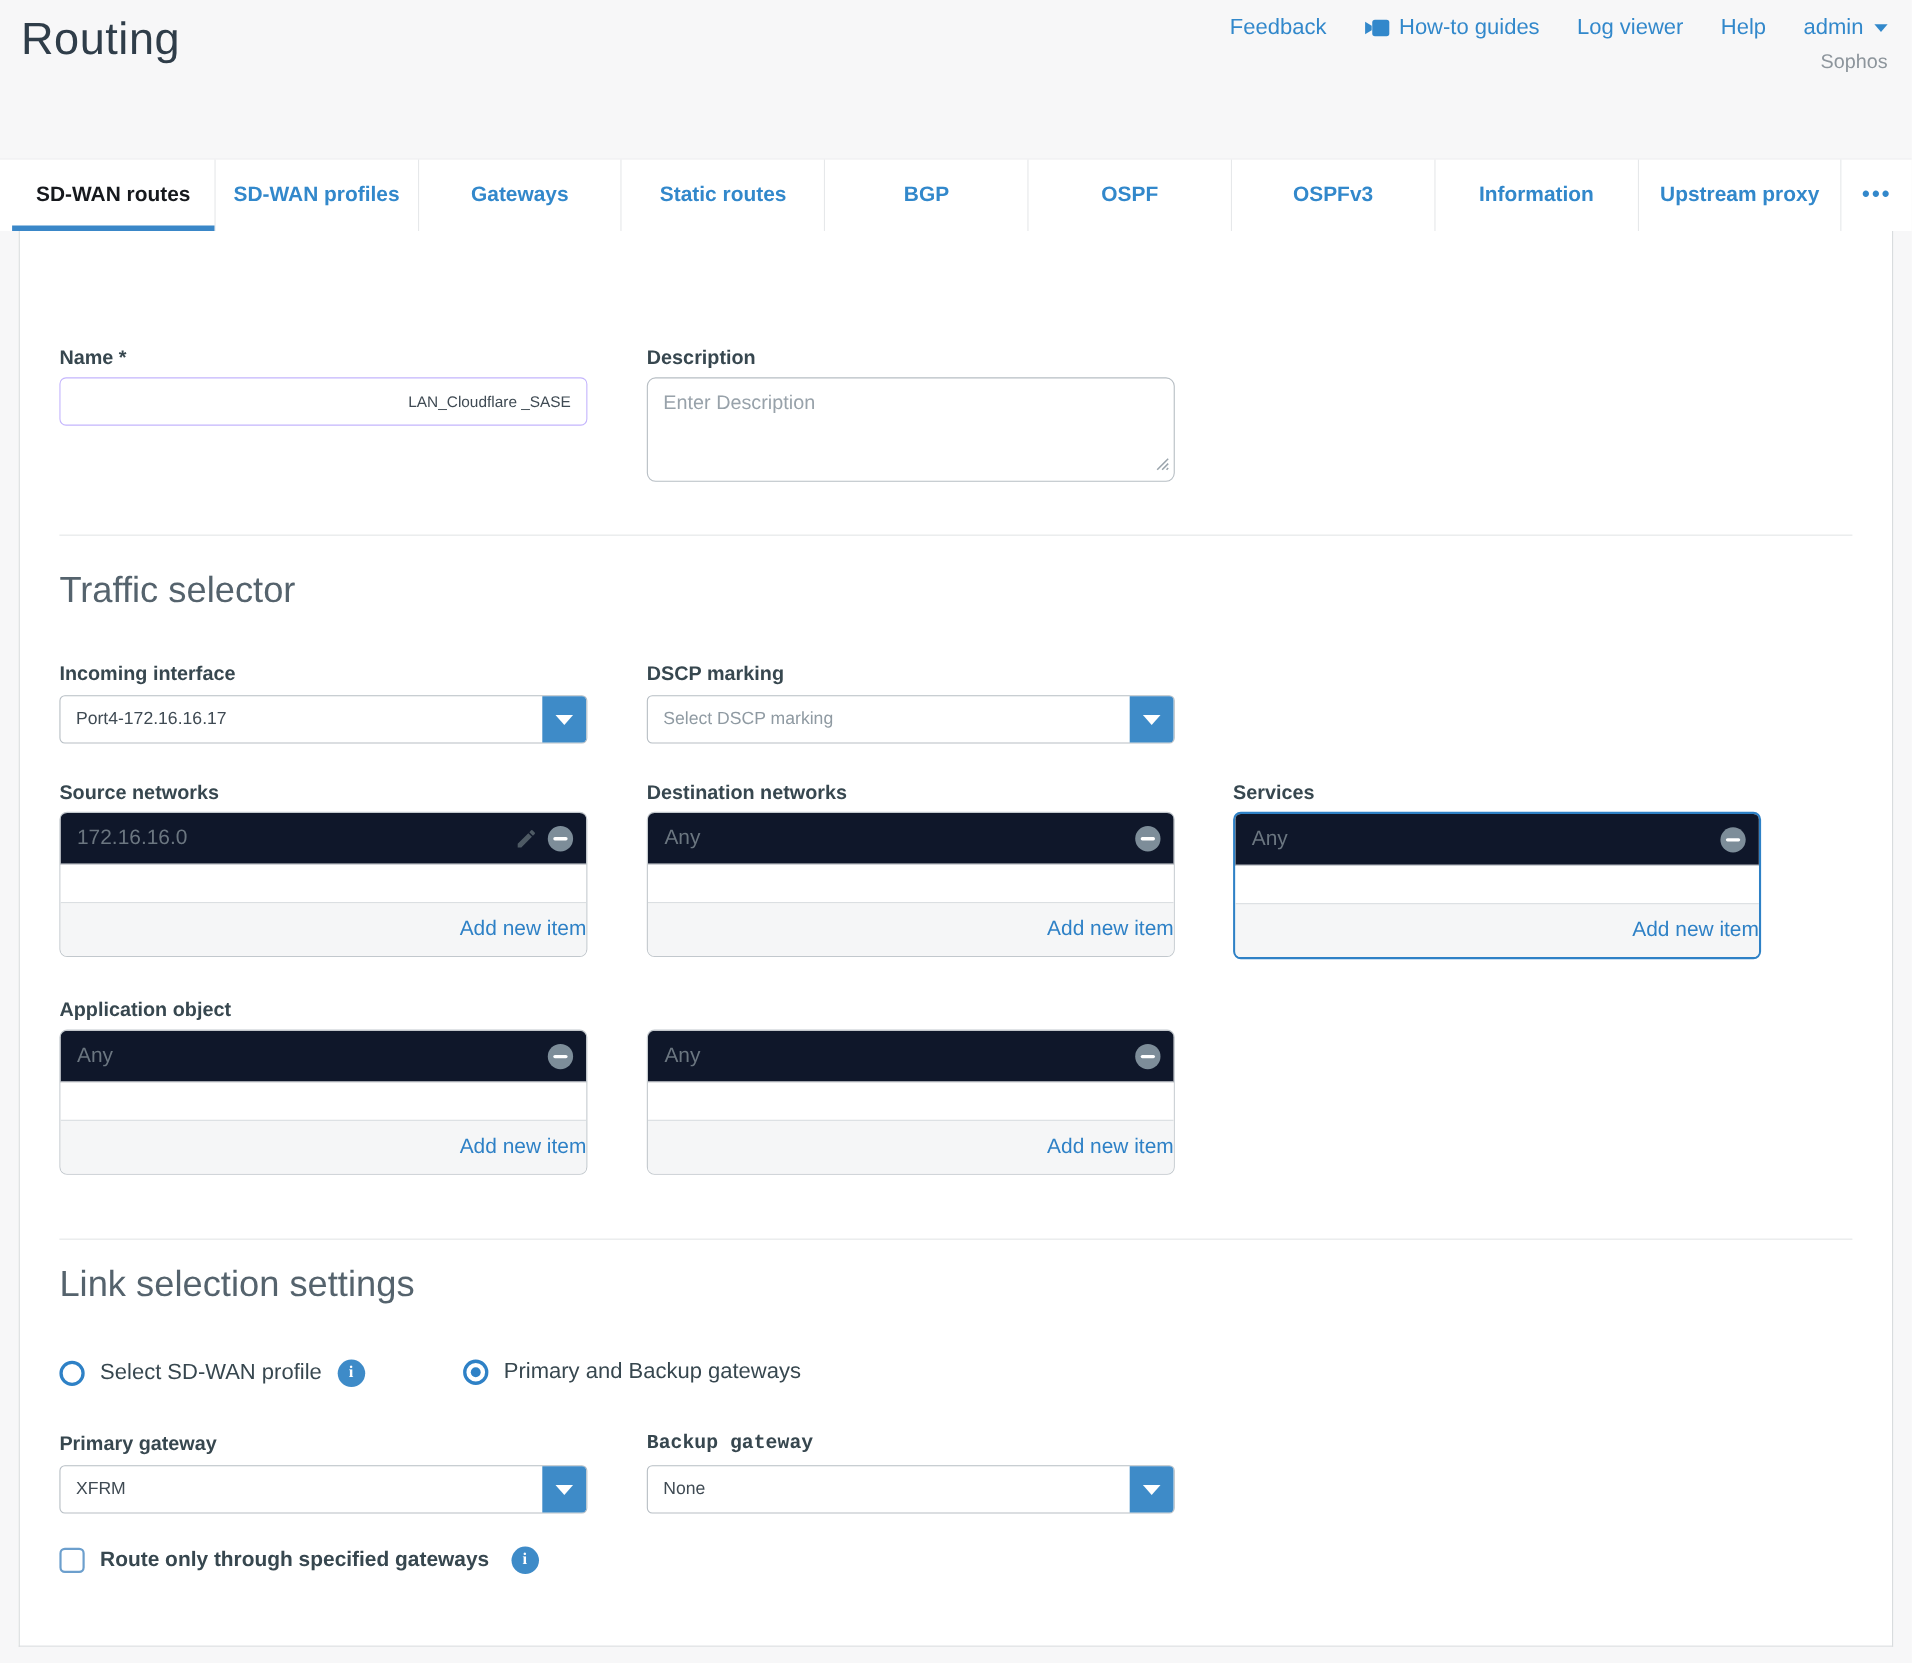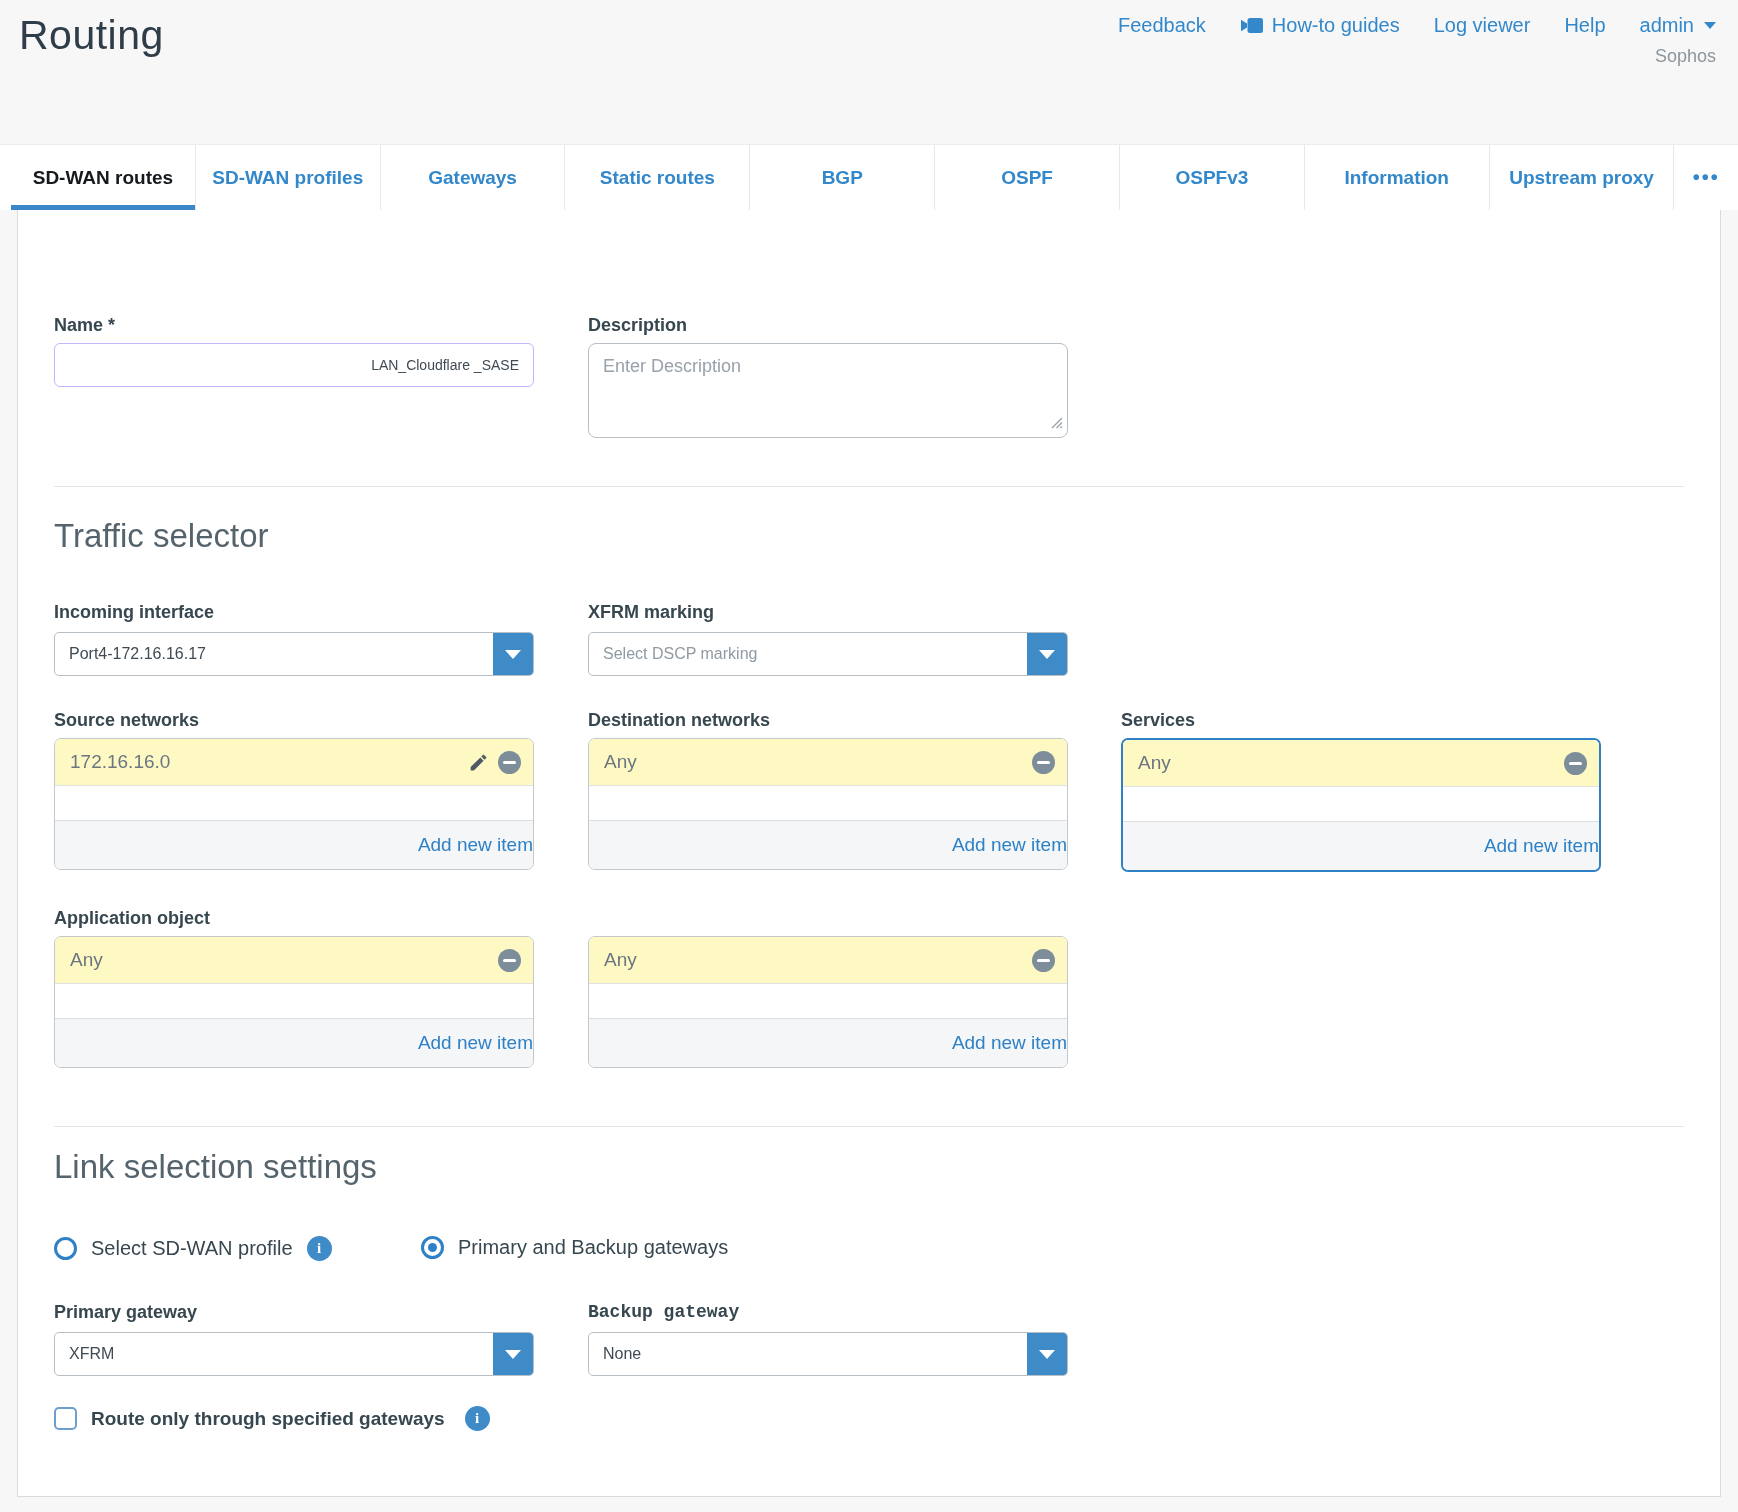--- a/index.html
+++ b/index.html
@@ -83,21 +83,21 @@
     width:0; height:0;
     border-left:8px solid transparent; border-right:8px solid transparent; border-top:9px solid #fff;
   }
 
   
   .itembox {
     width:480px; border:1px solid #c2c8cd; border-radius:7px; background:#fff; overflow:hidden;
   }
   .itembox.focused { border:2px solid #2e81c6; }
   .item-row {
-    height:47px; background:#fef9c3; border-bottom:1px solid #e0e3e5;
+    height:47px; background:#0f172a; border-bottom:1px solid #e0e3e5;
     display:flex; align-items:center; justify-content:space-between; padding:0 12px 0 15px;
   }
   .item-text { font-size:19px; color:#6b7680; }
   .item-icons { display:flex; align-items:center; gap:9px; }
   .minus-icon {
     width:23px; height:23px; border-radius:50%; background:#7d8d99; position:relative; cursor:pointer; flex:0 0 auto;
   }
   .minus-icon::after {
     content:''; position:absolute; left:5px; right:5px; top:10px; height:3px; background:#fff; border-radius:2px;
   }
@@ -196,21 +196,21 @@
   <div class="abs col1 section-heading" style="top:307px;">Traffic selector</div>
 
   <div class="abs col1 field-label" style="top:392px;">Incoming interface</div>
   <div class="abs col1 select" style="top:422px;">
     <span class="select-value">Port4-172.16.16.17</span>
     <span class="select-btn">
         <span class="select-caret"></span>
       </span>
   </div>
 
-  <div class="abs col2 field-label" style="top:392px;">XFRM marking</div>
+  <div class="abs col2 field-label" style="top:392px;">DSCP marking</div>
   <div class="abs col2 select" style="top:422px;">
     <span class="select-value placeholder">Select DSCP marking</span>
     <span class="select-btn">
         <span class="select-caret"></span>
       </span>
   </div>
 
   <div class="abs col1 field-label" style="top:500px;">Source networks</div>
   <div class="abs col1 itembox" style="top:528px;">
     <div class="item-row">

